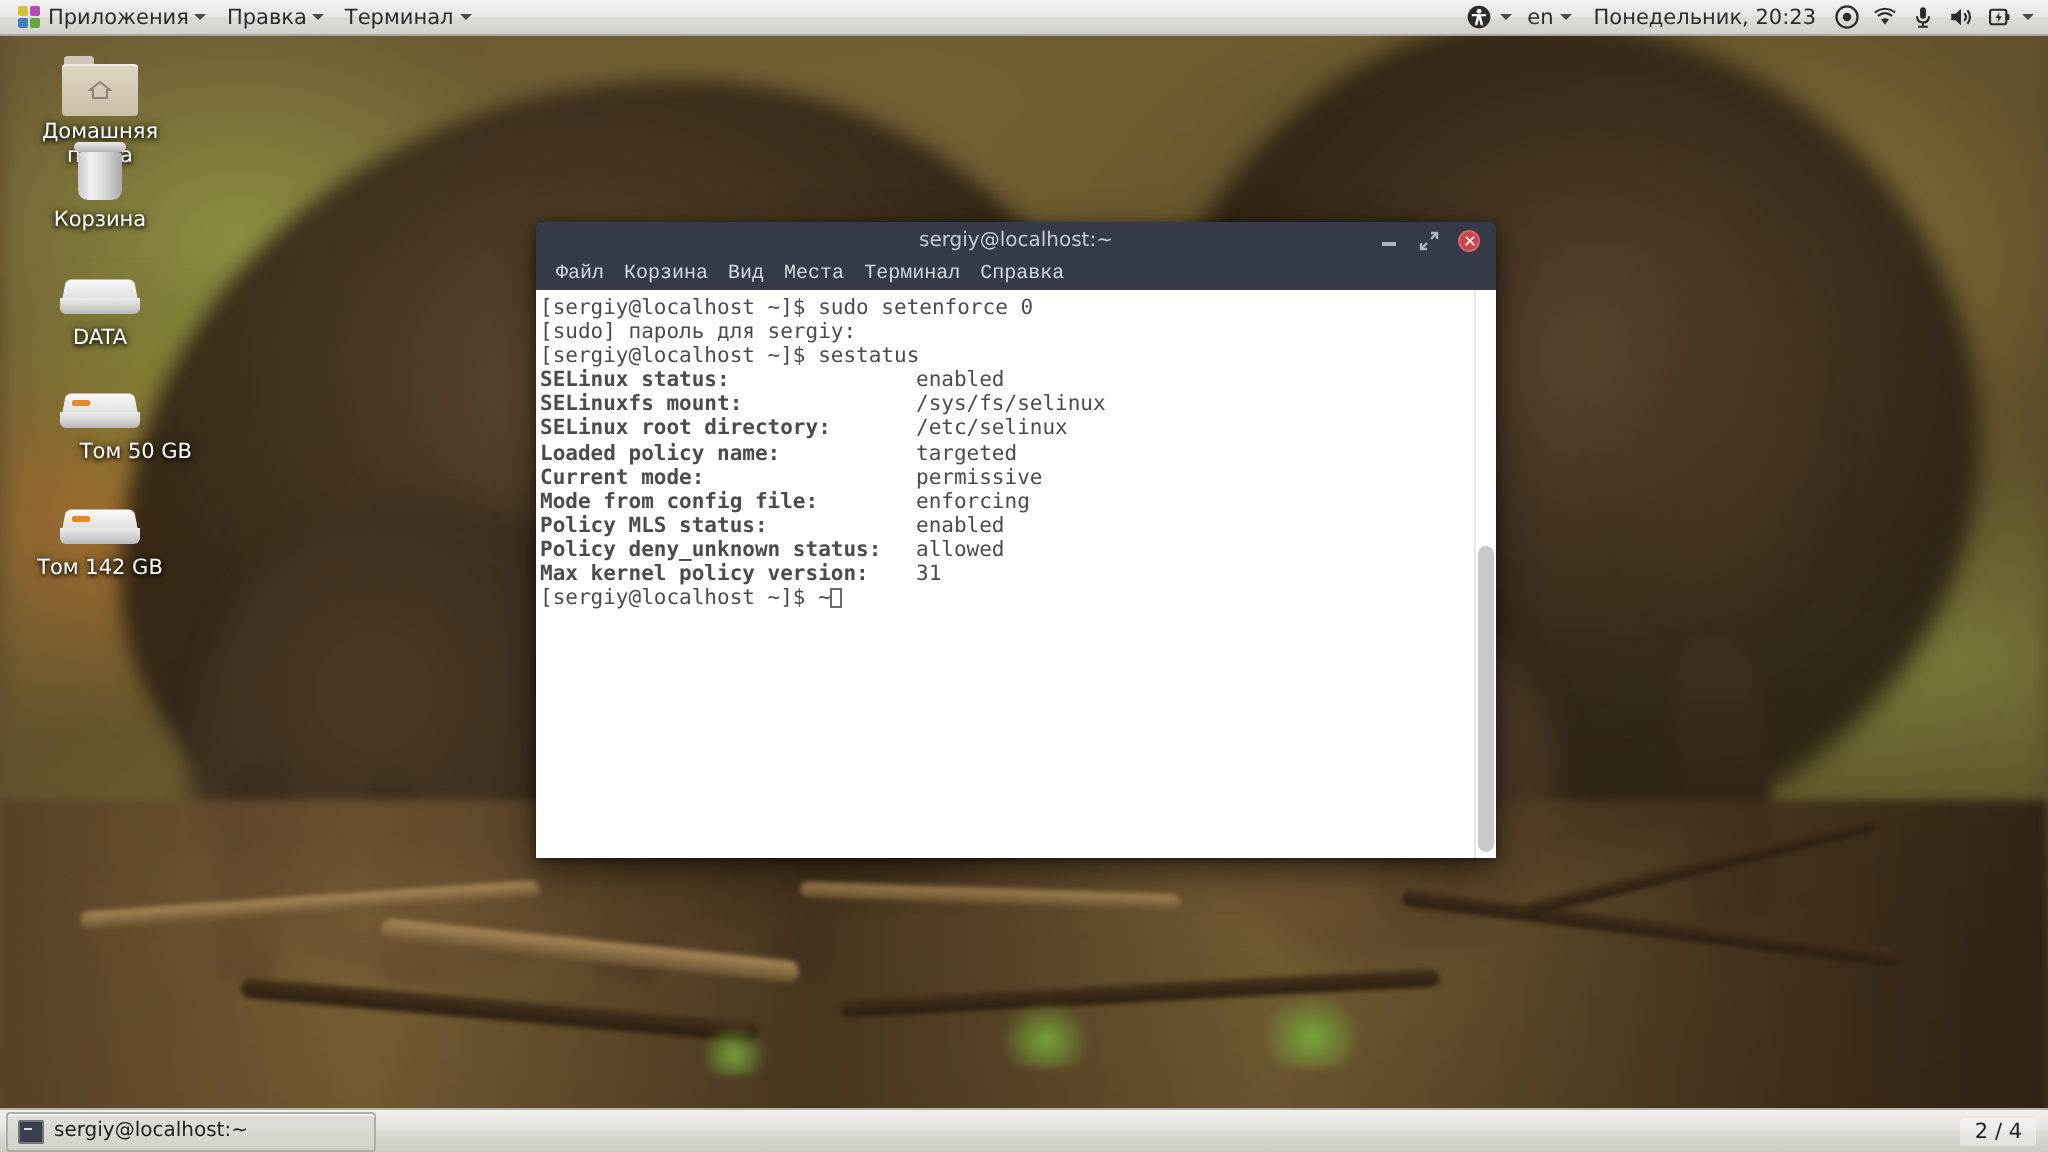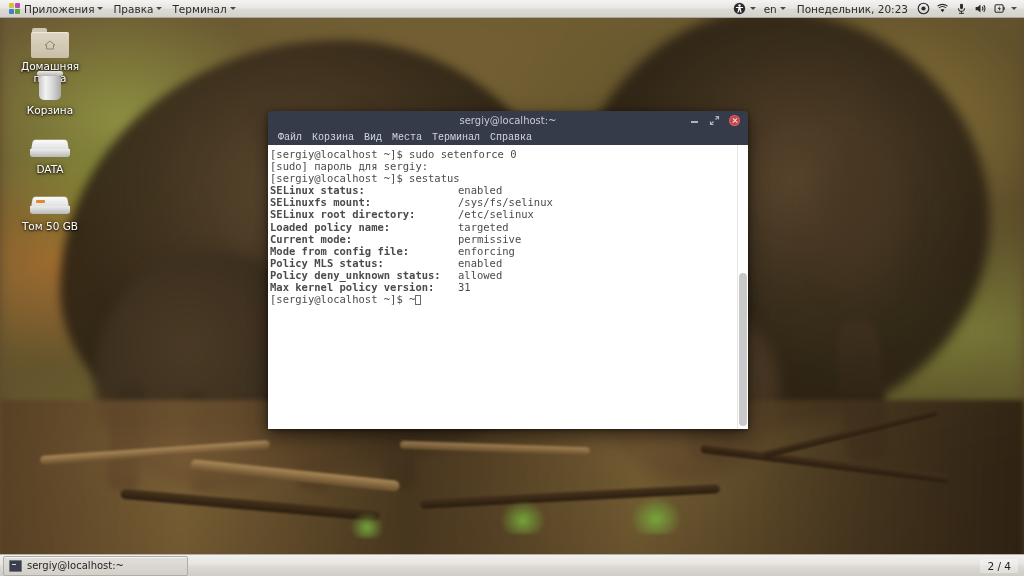--- a/index.html
+++ b/index.html
@@ -556,29 +556,37 @@
   </div>
 
   <div class="desk-icon" style="left:4px; top:70px;">
     <span class="glyph ico-trash">
       <span class="t-lid"></span>
       <span class="t-body"></span>
     </span>
     <span class="desk-label">Корзина</span>
   </div>
 
-  <div class="desk-icon" style="left:4px; top:192px;">
+  <div class="desk-icon" style="left:4px; top:192px;text-align:right;">
     <span class="glyph ico-drive">
       <span class="d-top"></span>
       <span class="d-led"></span>
       <span class="d-bot"></span>
     </span>
     <span class="desk-label">Том 50 GB</span>
   </div>
 
+  <div class="desk-icon" style="left:4px; top:250px;">
+    <span class="glyph ico-drive">
+      <span class="d-top"></span>
+      <span class="d-led"></span>
+      <span class="d-bot"></span>
+    </span>
+    <span class="desk-label">Том 142 GB</span>
+  </div>
 
   <div id="terminal-window">
 
     <div id="title-bar">
       <div id="title-text">sergiy@localhost:~</div>
       <div id="win-controls">
         <span class="wc wc-min"></span>
         <span class="wc wc-max">
           <svg width="11" height="11" viewBox="0 0 11 11">
             <path d="M1.5 9.5 L4.5 6.5 M9.5 1.5 L6.5 4.5" stroke="#aeb3bd" stroke-width="1.2" fill="none"></path>

